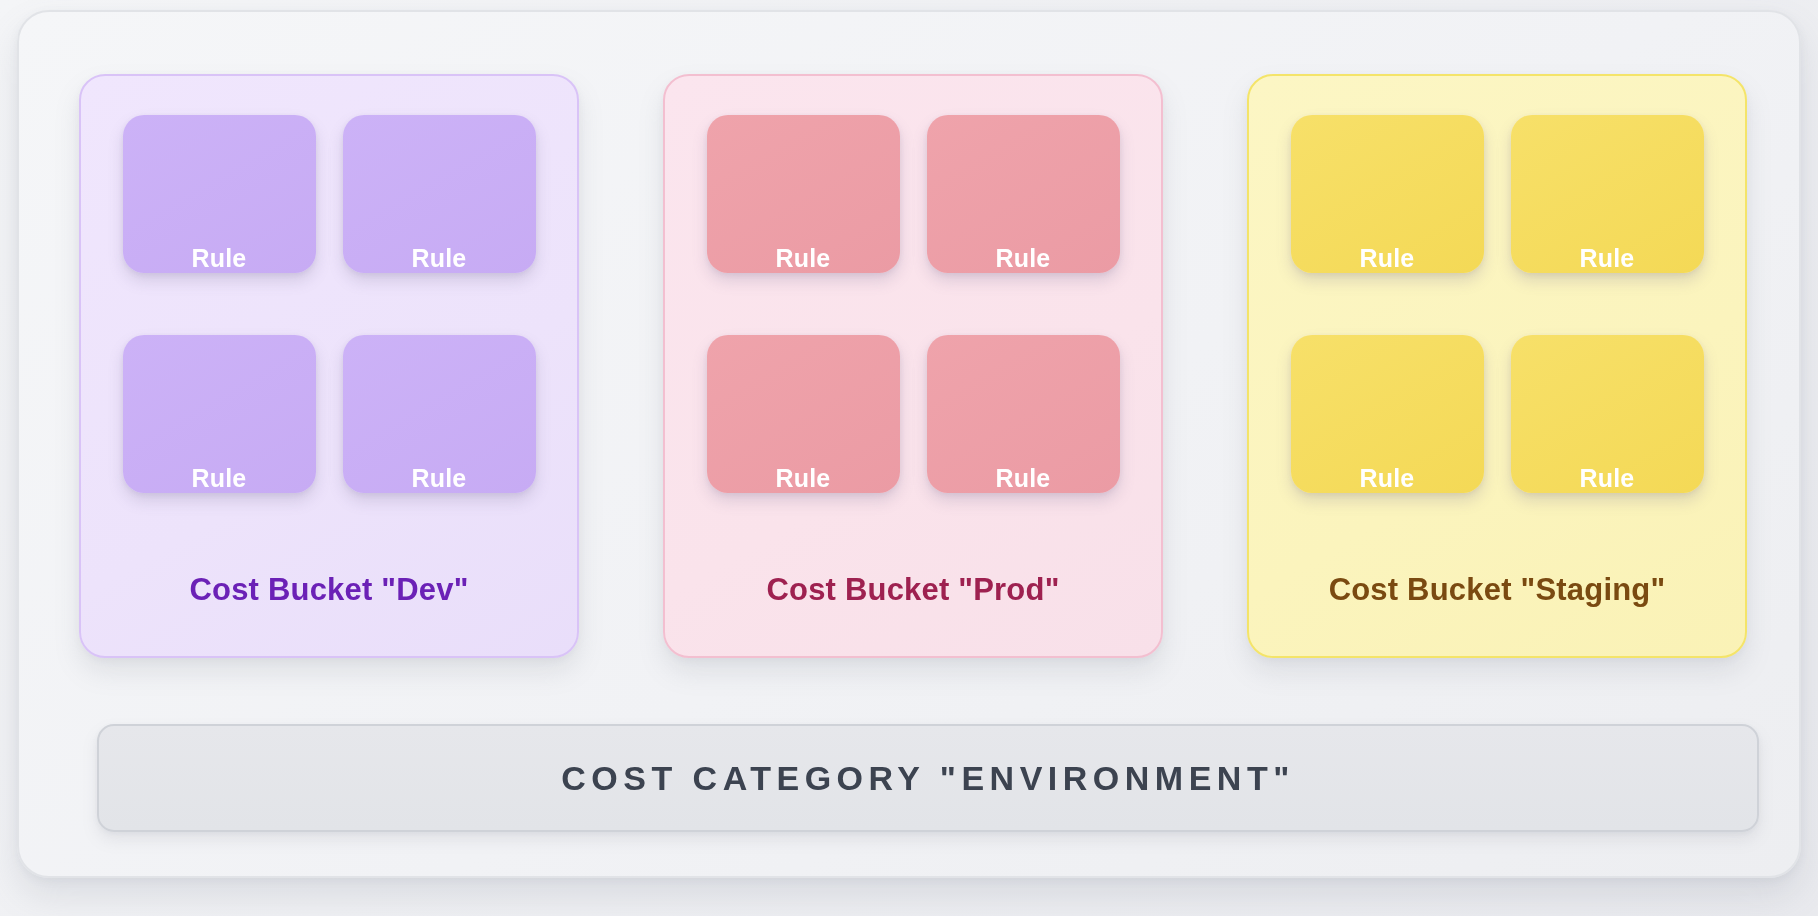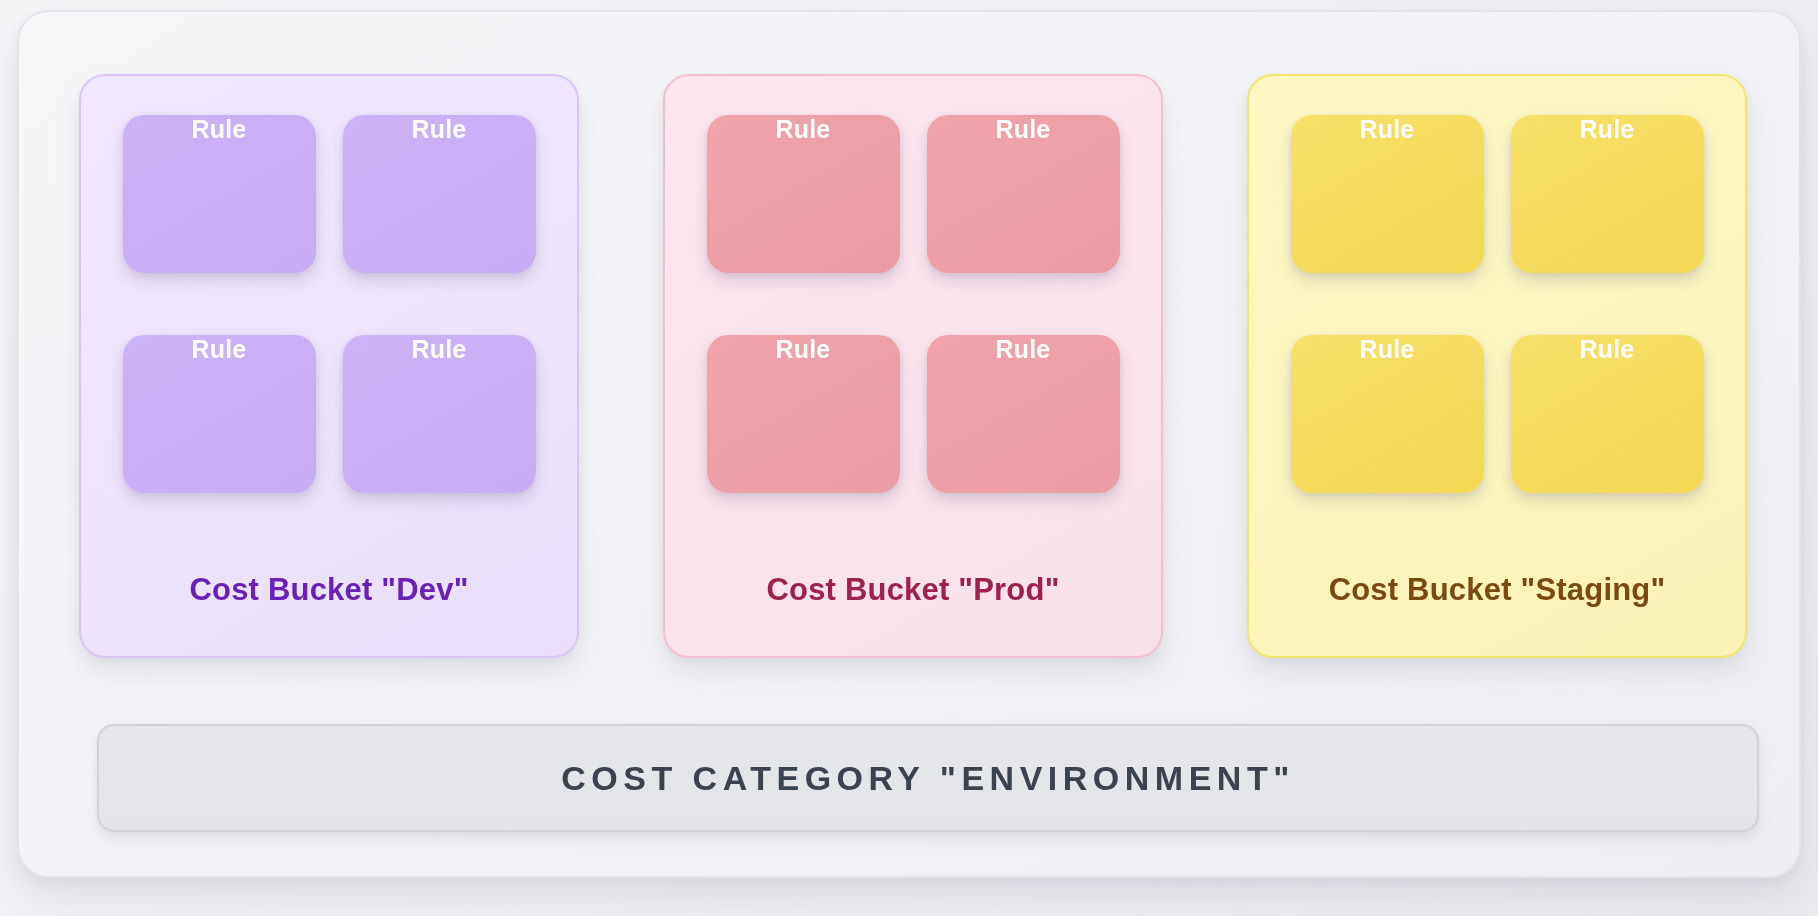--- a/index.html
+++ b/index.html
@@ -79,21 +79,21 @@
     grid-template-rows: repeat(2, 193px);
     column-gap: 27px;
     row-gap: 27px;
   }
 
   .rule-tile {
     width: 193px;
     height: 158px;
     border-radius: 21px;
     display: flex;
-    align-items: flex-start;
+    align-items: flex-end;
     justify-content: center;
     color: #FFFFFF;
     font-size: 25px;
     font-weight: bold;
     letter-spacing: 0.2px;
     box-shadow: 0 8px 15px rgba(110, 100, 140, 0.20),
                 0 2px 5px rgba(110, 100, 140, 0.10);
   }
 
   .rule-dev     { background: linear-gradient(150deg, #CCB2F7 0%, #C7ABF4 100%); }

